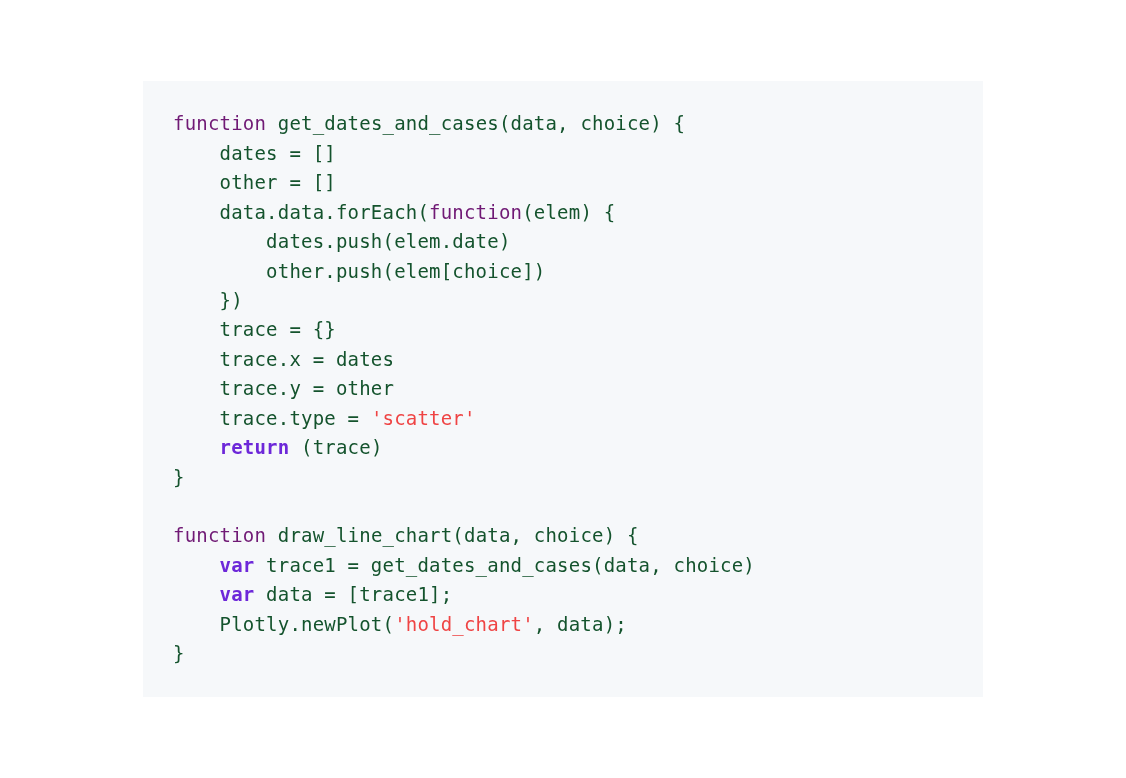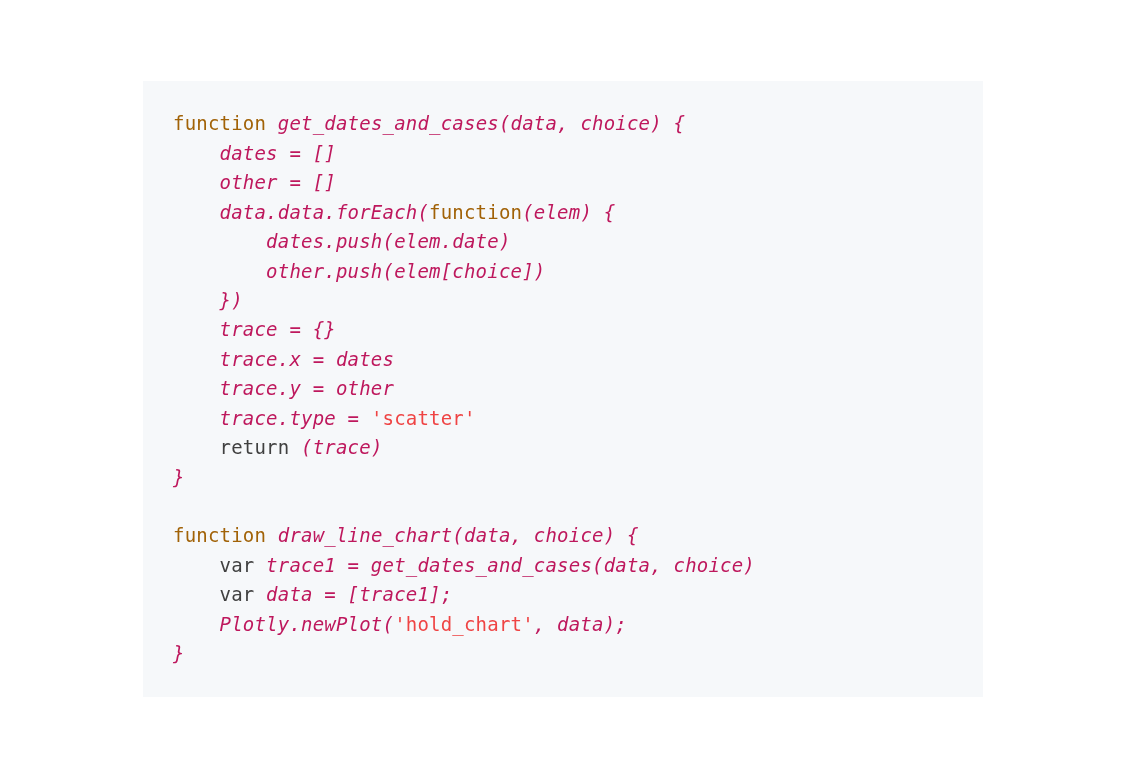--- a/index.html
+++ b/index.html
@@ -20,29 +20,29 @@
       background: #f6f8fa;
       padding: 28px 30px;
       width: 840px;
       font-size: 19px;
       line-height: 1.55;
       color: #24292e;
       white-space: pre;
       letter-spacing: 0.2px;
     }
     .kw {
-      color: #404040;
+      color: #6d28d9;
+      font-weight: bold;
     }
     .fn {
-      color: #a16207;
+      color: #701a75;
     }
     .str {
       color: #ef4444;
     }
     .txt {
-      color: #be185d;
-      font-style: italic;
+      color: #14532d;
     }
   </style>
 </head>
 <body>
 
 <div class="code-block" id="code-container"><div><span class="fn">function</span><span class="txt"> get_dates_and_cases(data, choice) {</span></div><div><span class="txt">    dates = []</span></div><div><span class="txt">    other = []</span></div><div><span class="txt">    data.data.forEach(</span><span class="fn">function</span><span class="txt">(elem) {</span></div><div><span class="txt">        dates.push(elem.date)</span></div><div><span class="txt">        other.push(elem[choice])</span></div><div><span class="txt">    })</span></div><div><span class="txt">    trace = {}</span></div><div><span class="txt">    trace.x = dates</span></div><div><span class="txt">    trace.y = other</span></div><div><span class="txt">    trace.type = </span><span class="str">'scatter'</span></div><div><span class="txt">    </span><span class="kw">return</span><span class="txt"> (trace)</span></div><div><span class="txt">}</span></div><div>&nbsp;</div><div><span class="fn">function</span><span class="txt"> draw_line_chart(data, choice) {</span></div><div><span class="txt">    </span><span class="kw">var</span><span class="txt"> trace1 = get_dates_and_cases(data, choice)</span></div><div><span class="txt">    </span><span class="kw">var</span><span class="txt"> data = [trace1];</span></div><div><span class="txt">    Plotly.newPlot(</span><span class="str">'hold_chart'</span><span class="txt">, data);</span></div><div><span class="txt">}</span></div></div>
 
 </body></html>

